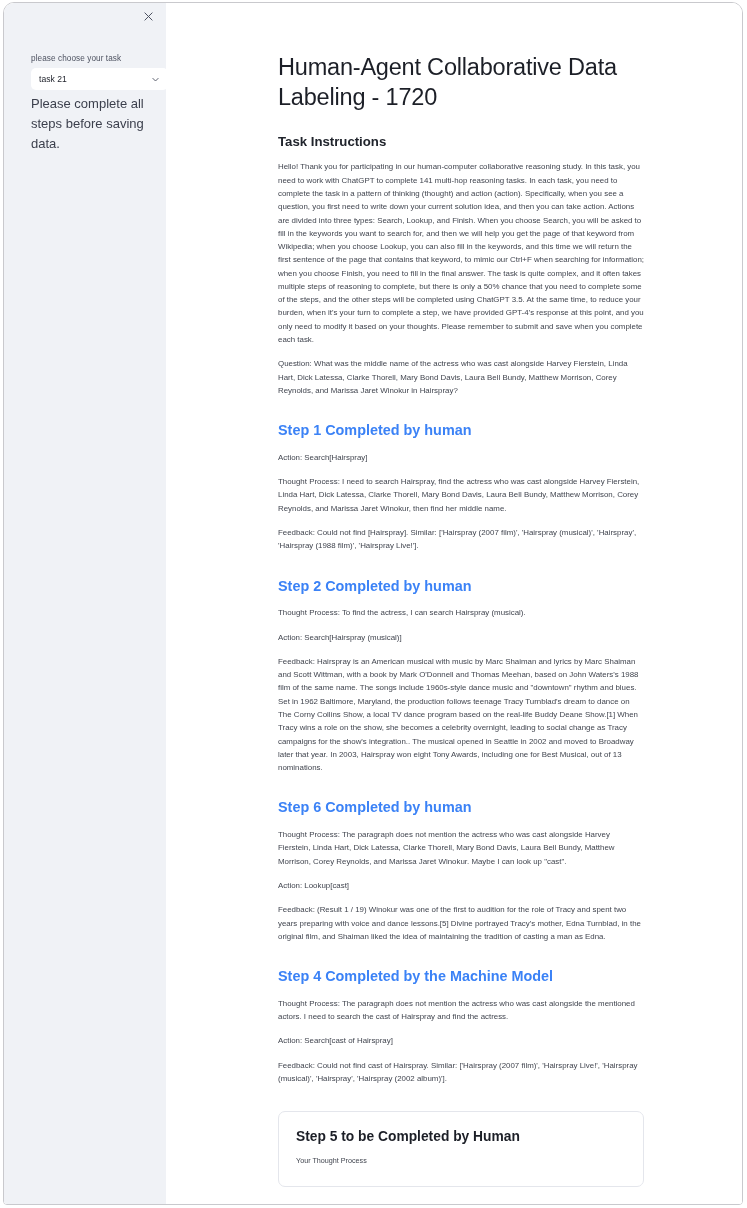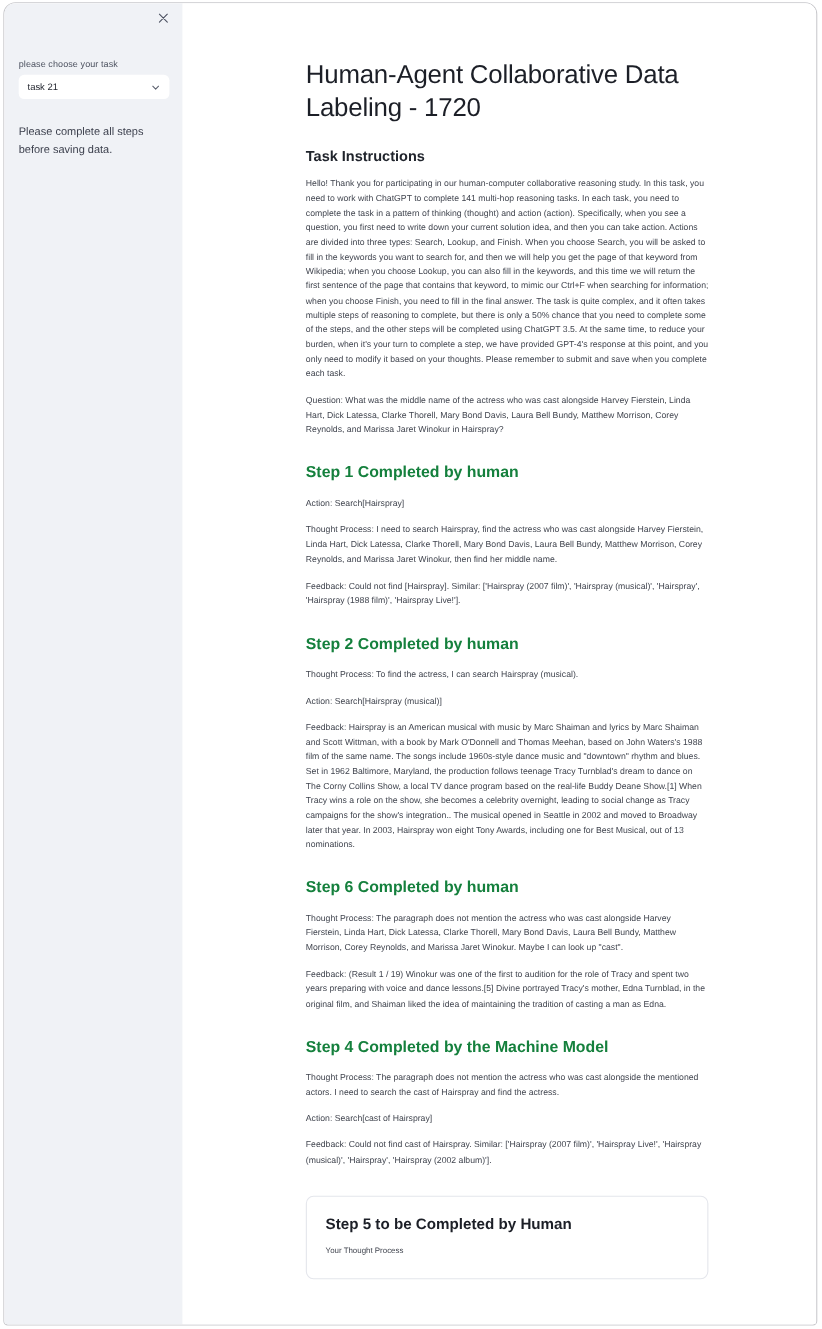--- a/index.html
+++ b/index.html
@@ -57,21 +57,21 @@
     display: flex;
     align-items: center;
     justify-content: center;
     color: #4b5060;
     font-size: 12px;
     line-height: 1;
     cursor: pointer;
     user-select: none;
   }
   .sidebar-inner {
-    padding: 0 13px;
+    padding: 0 27px;
   }
   .sidebar-label {
     font-size: 8.2px;
     color: #4d5260;
     margin-top: 24px;
     margin-bottom: 5px;
     letter-spacing: 0.01em;
   }
   .task-select {
     width: 137px;
@@ -87,24 +87,24 @@
     justify-content: space-between;
     cursor: pointer;
   }
   .task-select .chev {
     width: 9px;
     height: 9px;
     display: block;
     color: #5a5f6d;
   }
   .sidebar-note {
-    font-size: 10px;
+    font-size: 13px;
     color: #3b3f4c;
     line-height: 1.55;
-    margin-top: 23px;
+    margin-top: 4px;
     width: 136px;
   }
 
   
   .main {
     flex: 1 1 auto;
     background: #ffffff;
     position: relative;
     overflow: hidden;
   }
@@ -126,21 +126,21 @@
   h2.section-heading {
     font-size: 13.2px;
     font-weight: bold;
     color: #20242c;
     margin: 0 0 10px 0;
     line-height: 1.3;
   }
   h2.step-heading {
     font-size: 14.4px;
     font-weight: bold;
-    color: #15803d;
+    color: #3b82f6;
     margin: 24px 0 11px 0;
     line-height: 1.3;
   }
   p.body-text {
     font-size: 7.9px;
     color: #41454f;
     line-height: 1.68;
     margin: 0 0 11px 0;
     text-align: left;
   }
@@ -210,20 +210,21 @@
         <p class="body-text">Thought Process: I need to search Hairspray, find the actress who was cast alongside Harvey Fierstein, Linda Hart, Dick Latessa, Clarke Thorell, Mary Bond Davis, Laura Bell Bundy, Matthew Morrison, Corey Reynolds, and Marissa Jaret Winokur, then find her middle name.</p>
         <p class="body-text">Feedback: Could not find [Hairspray]. Similar: ['Hairspray (2007 film)', 'Hairspray (musical)', 'Hairspray', 'Hairspray (1988 film)', 'Hairspray Live!'].</p>
 
         <h2 class="step-heading">Step 2 Completed by human</h2>
         <p class="body-text">Thought Process: To find the actress, I can search Hairspray (musical).</p>
         <p class="body-text">Action: Search[Hairspray (musical)]</p>
         <p class="body-text">Feedback: Hairspray is an American musical with music by Marc Shaiman and lyrics by Marc Shaiman and Scott Wittman, with a book by Mark O'Donnell and Thomas Meehan, based on John Waters's 1988 film of the same name. The songs include 1960s-style dance music and "downtown" rhythm and blues. Set in 1962 Baltimore, Maryland, the production follows teenage Tracy Turnblad's dream to dance on The Corny Collins Show, a local TV dance program based on the real-life Buddy Deane Show.[1] When Tracy wins a role on the show, she becomes a celebrity overnight, leading to social change as Tracy campaigns for the show's integration.. The musical opened in Seattle in 2002 and moved to Broadway later that year. In 2003, Hairspray won eight Tony Awards, including one for Best Musical, out of 13 nominations.</p>
 
         <h2 class="step-heading">Step 6 Completed by human</h2>
         <p class="body-text">Thought Process: The paragraph does not mention the actress who was cast alongside Harvey Fierstein, Linda Hart, Dick Latessa, Clarke Thorell, Mary Bond Davis, Laura Bell Bundy, Matthew Morrison, Corey Reynolds, and Marissa Jaret Winokur. Maybe I can look up "cast".</p>
+        <p class="body-text">Action: Lookup[cast]</p>
         <p class="body-text">Feedback: (Result 1 / 19) Winokur was one of the first to audition for the role of Tracy and spent two years preparing with voice and dance lessons.[5] Divine portrayed Tracy's mother, Edna Turnblad, in the original film, and Shaiman liked the idea of maintaining the tradition of casting a man as Edna.</p>
 
         <h2 class="step-heading">Step 4 Completed by the Machine Model</h2>
         <p class="body-text">Thought Process: The paragraph does not mention the actress who was cast alongside the mentioned actors. I need to search the cast of Hairspray and find the actress.</p>
         <p class="body-text">Action: Search[cast of Hairspray]</p>
         <p class="body-text">Feedback: Could not find cast of Hairspray. Similar: ['Hairspray (2007 film)', 'Hairspray Live!', 'Hairspray (musical)', 'Hairspray', 'Hairspray (2002 album)'].</p>
 
         <section class="step-card">
           <div class="card-title">Step 5 to be Completed by Human</div>
 

